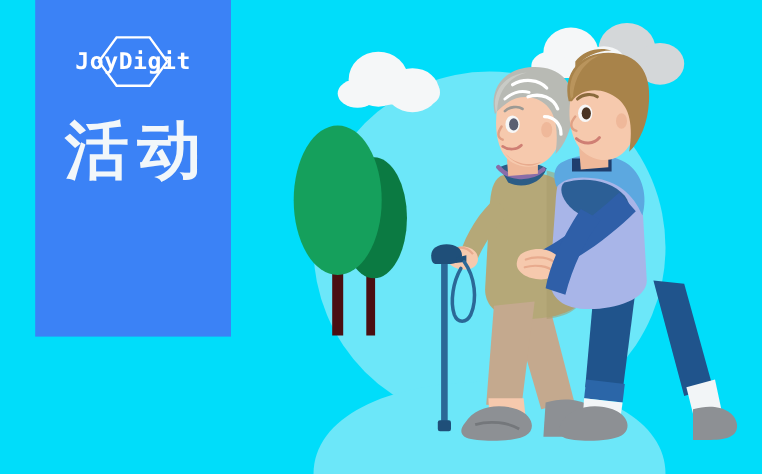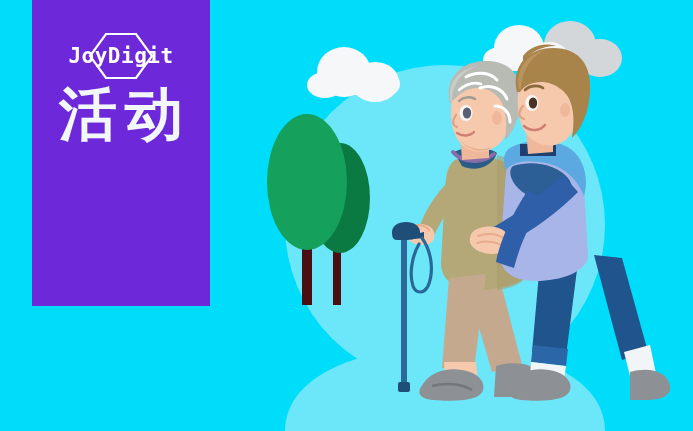--- a/index.html
+++ b/index.html
@@ -26,21 +26,21 @@
     height: 431px;
     display: block;
   }
   
   #panel {
     position: absolute;
     left: 32px;
     top: 0px;
     width: 178px;
     height: 306px;
-    background: #6d28d9;
+    background: #3b82f6;
     z-index: 5;
     display: flex;
     flex-direction: column;
     align-items: center;
   }
   #logo-block {
     margin-top: 30px;
     width: 150px;
     display: flex;
     flex-direction: column;
@@ -75,20 +75,21 @@
   #logo-cn {
     margin-top: 4px;
     color: #ffffff;
     font-size: 23px;
     font-weight: bold;
     letter-spacing: 2px;
     line-height: 1.1;
     font-family: "DejaVu Sans", "Liberation Sans", sans-serif;
   }
   #title-block {
+    margin-top: 22px;
     display: flex;
     flex-direction: column;
     align-items: center;
   }
   .title-line {
     color: #f2f7fa;
     font-size: 58px;
     font-weight: bold;
     letter-spacing: 8px;
     line-height: 1.12;

